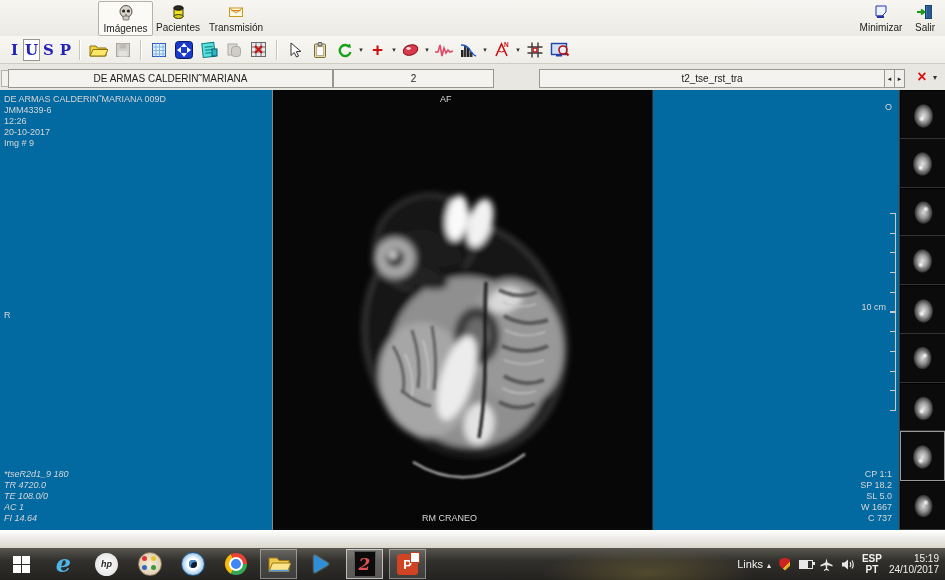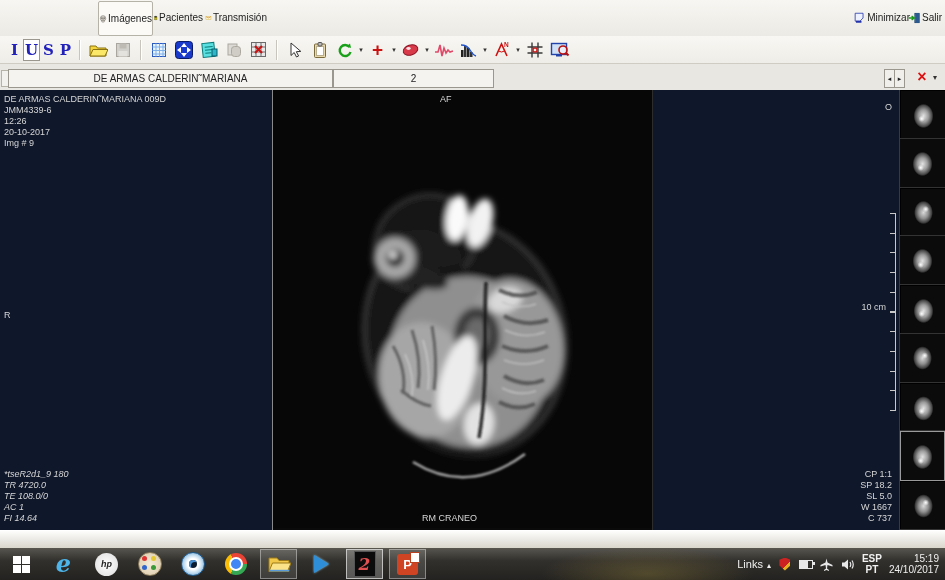--- a/index.html
+++ b/index.html
@@ -5,21 +5,21 @@
   html,body{margin:0;padding:0;}
   body{width:945px;height:580px;position:relative;overflow:hidden;
        font-family:"Liberation Sans",sans-serif;background:#d4d0c8;font-size:11px;}
   
   #header{position:absolute;left:0;top:0;width:945px;height:36px;
           background:linear-gradient(#f7f6f2,#eceae4);border-bottom:1px solid #d8d6cf;}
   #logo{position:absolute;left:2px;top:1px;width:93px;height:33px;
         background:radial-gradient(circle at 70% 20%,#b0305a 0,#6d1030 35%,#2a0410 80%);
         color:#fff;font-family:"DejaVu Serif",serif;font-weight:bold;font-size:21px;
         display:flex;align-items:center;justify-content:center;letter-spacing:1px;}
-  .hbtn{position:absolute;top:1px;height:33px;display:flex;flex-direction:row;
+  .hbtn{position:absolute;top:1px;height:33px;display:flex;flex-direction:column;
         align-items:center;justify-content:center;gap:1px;color:#222;font-size:10px;cursor:default;}
   .hbtn.active{border:1px solid #b5b2a8;background:#fbfaf7;border-radius:2px;}
   .hicon{width:18px;height:18px;display:block;}
   
   #toolbar2{position:absolute;left:0;top:36px;width:945px;height:28px;
             background:linear-gradient(#f8f7f3,#efede7);border-bottom:1px solid #cfccc4;
             display:flex;align-items:center;padding-left:6px;box-sizing:border-box;}
   .fmt{width:17px;height:22px;text-align:center;line-height:22px;
        font-family:"DejaVu Serif",serif;font-weight:bold;font-size:15px;color:#2222bb;}
   .fmt.active{background:#fff;border:1px solid #9a988e;box-sizing:border-box;line-height:20px;}
@@ -37,21 +37,21 @@
        text-align:center;line-height:17px;font-size:10px;color:#222;overflow:hidden;white-space:nowrap;}
   .navarrow{position:absolute;top:5px;width:9px;height:17px;background:#f0efeb;border:1px solid #9a988e;
             font-size:7px;line-height:17px;text-align:center;color:#222;}
   #tab-prev::after{content:"◂";} #tab-next::after{content:"▸";}
   #tab-close{position:absolute;left:912px;top:4px;width:20px;height:19px;color:#dd1111;
              font-size:16px;font-weight:bold;text-align:center;line-height:18px;}
   #tab-close::after{content:"×";}
   #tab-close-caret{position:absolute;left:933px;top:9px;font-size:8px;color:#333;}
   #tab-close-caret::after{content:"▾";}
   
-  #viewer{position:absolute;left:0;top:90px;width:899px;height:440px;background:#0f172a;}
+  #viewer{position:absolute;left:0;top:90px;width:899px;height:440px;background:#0369a1;}
   #image-cell{position:absolute;left:272px;top:0;width:381px;height:440px;background:#0a0a0a;
               border-left:1px solid #8a8a8a;border-right:1px solid #2c2c2c;box-sizing:border-box;}
   #image-cell svg{display:block;}
   .ov{position:absolute;color:#d6d6d6;font-size:9px;line-height:11px;z-index:5;}
   .ov span{display:block;}
   #ov-tl{left:4px;top:4px;}
   #ov-af{left:440px;top:4px;}
   #ov-o{right:7px;top:12px;}
   #ov-r{left:4px;top:220px;}
   #ov-bl{left:4px;bottom:6px;font-style:italic;}
@@ -311,20 +311,23 @@
 </div>
 
 <div id="tabbar">
   <div class="grip"></div>
   <div class="tab" style="left:8px;width:323px;">
     <span>DE ARMAS CALDERIN˜MARIANA</span>
   </div>
   <div class="tab" style="left:333px;width:159px;">
     <span>2</span>
   </div>
+  <div class="tab" style="left:539px;width:344px;">
+    <span>t2_tse_rst_tra</span>
+  </div>
   <div class="navarrow" id="tab-prev" style="left:884px;"></div>
   <div class="navarrow" id="tab-next" style="left:894px;"></div>
   <div id="tab-close"></div>
   <div id="tab-close-caret"></div>
 </div>
 
 <div id="viewer">
 
   <div id="image-cell">
     <svg width="379" height="438" viewBox="0 0 379 438">

